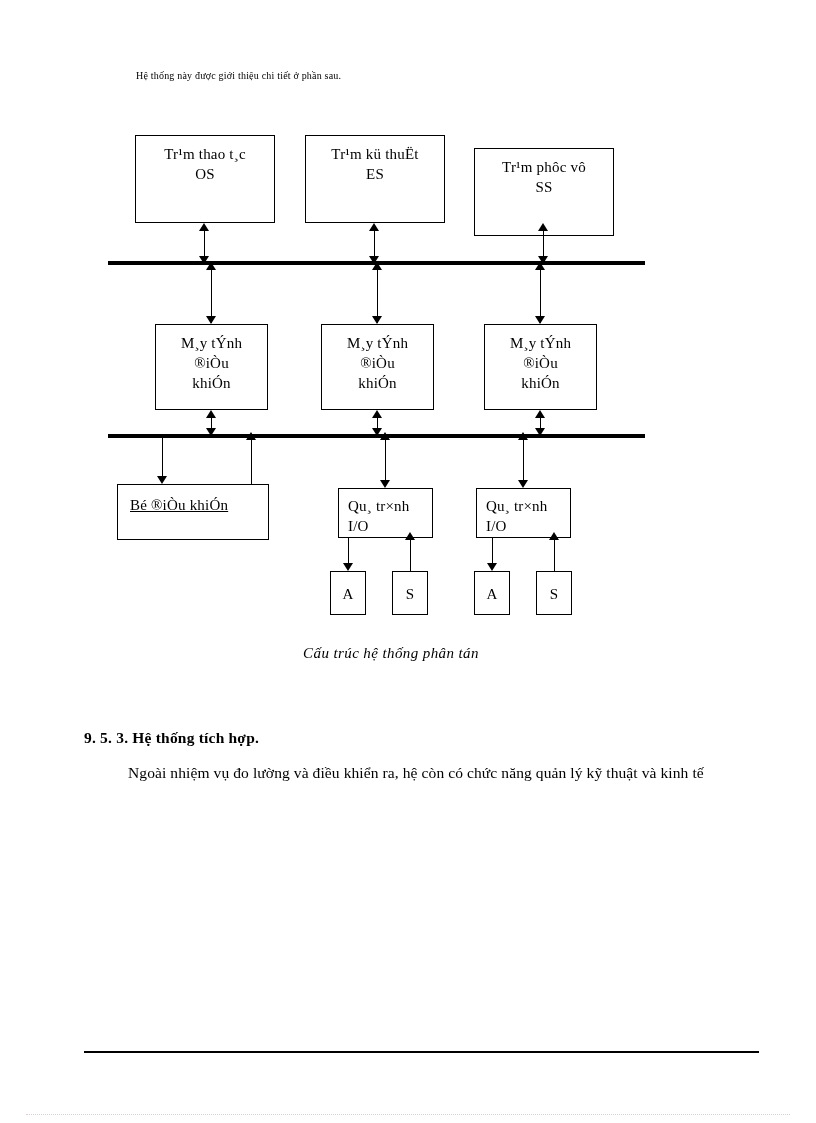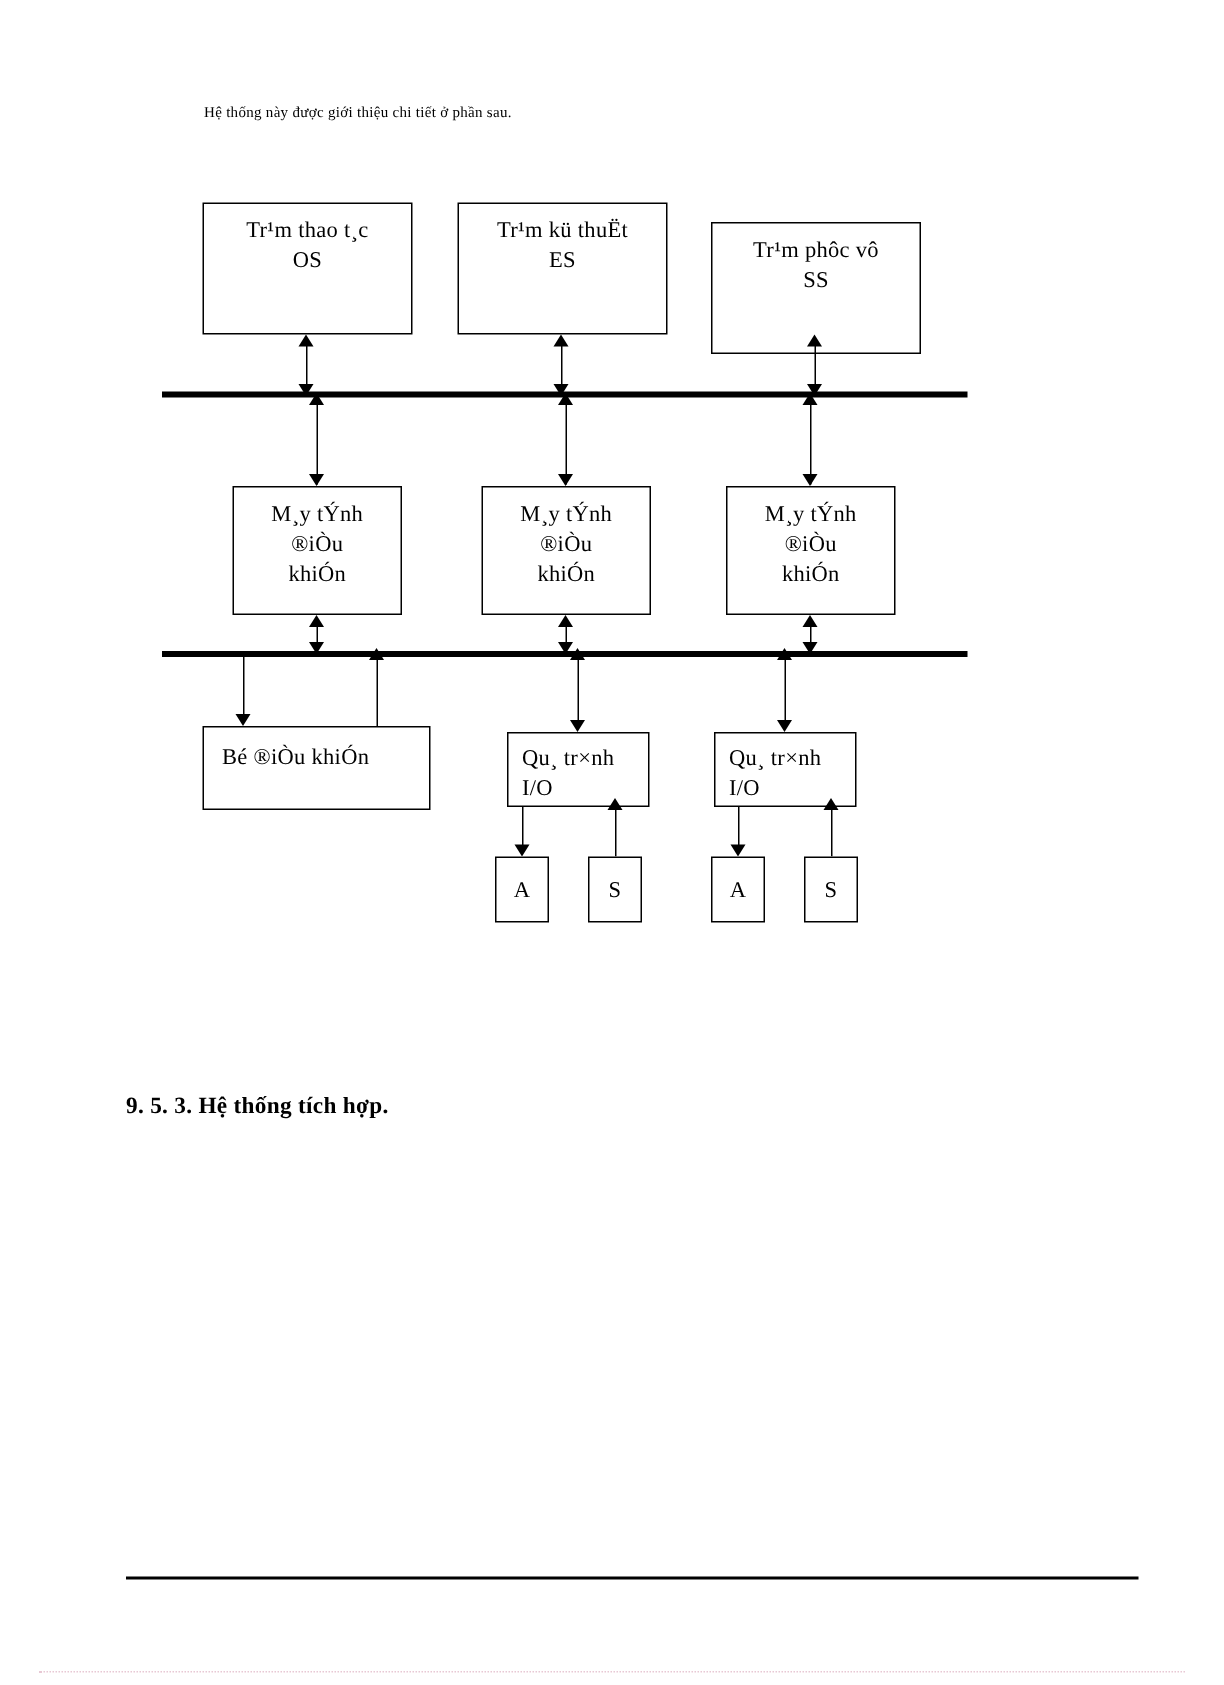--- a/index.html
+++ b/index.html
@@ -137,21 +137,21 @@
   .cp2 { left: 321px; top: 324px; }
   .cp3 { left: 484px; top: 324px; }
 
   
   .node-controller {
     width: 152px;
     height: 56px;
     padding: 10px 0 0 12px;
     text-align: left;
   }
-  .ct1 { left: 135px; top: 484px; }
+  .ct1 { left: 117px; top: 484px; text-decoration: underline; }
 
   .node-io {
     width: 95px;
     height: 50px;
     padding: 7px 0 12px 9px;
     text-align: left;
   }
   .io1 { left: 338px; top: 488px; }
   .io2 { left: 476px; top: 488px; }
 
@@ -319,20 +319,22 @@
     </div>
     <div class="node node-leaf lf-a2">
       <span>A</span>
     </div>
     <div class="node node-leaf lf-s2">
       <span>S</span>
     </div>
 
   </div>
 
+  <div class="caption">Cấu trúc hệ thống phân tán</div>
 
   <div class="section-heading">9. 5. 3. Hệ thống tích hợp.</div>
 
+  <div class="body-para">Ngoài nhiệm vụ đo lường và điều khiển ra, hệ còn có chức năng quản lý kỹ thuật và kinh tế</div>
 
   <div class="footer-rule"></div>
   <div class="bottom-dots"></div>
 
 </div>
 
 </body></html>

